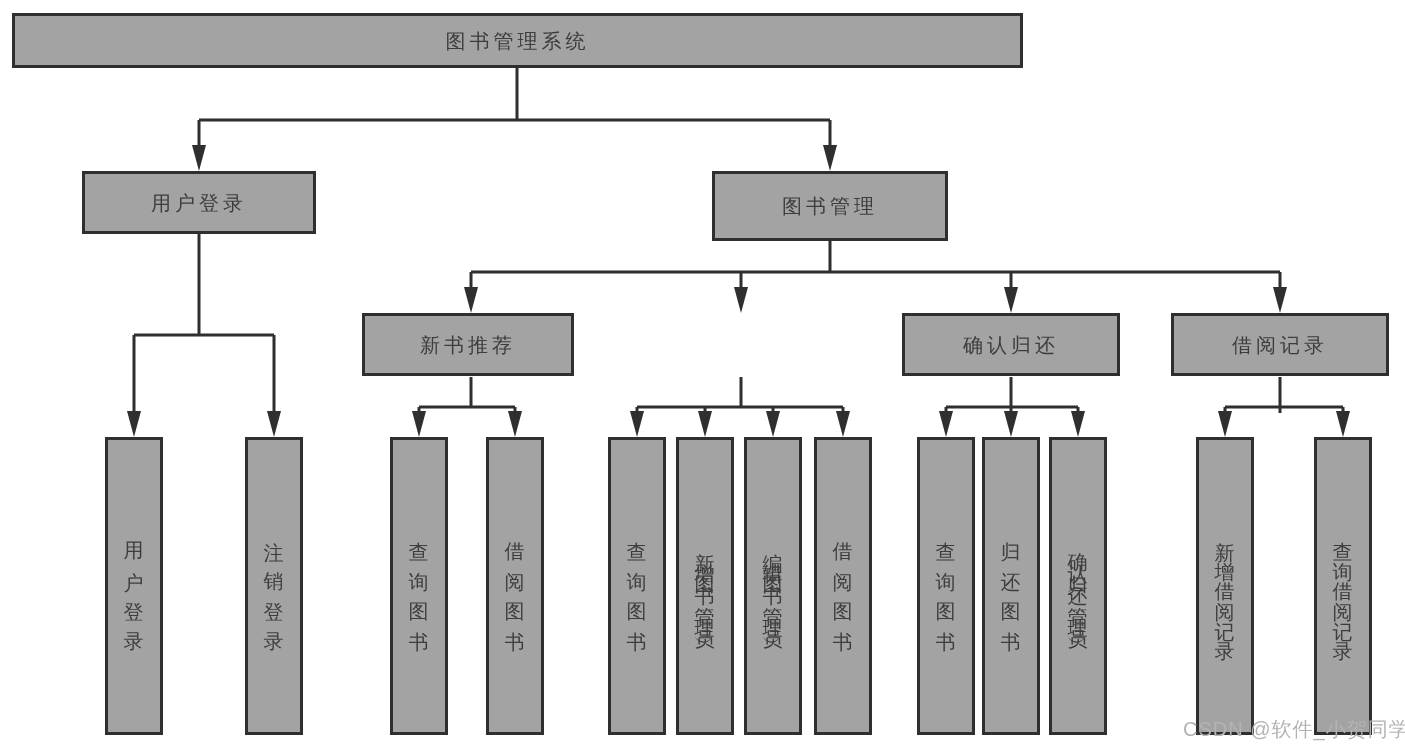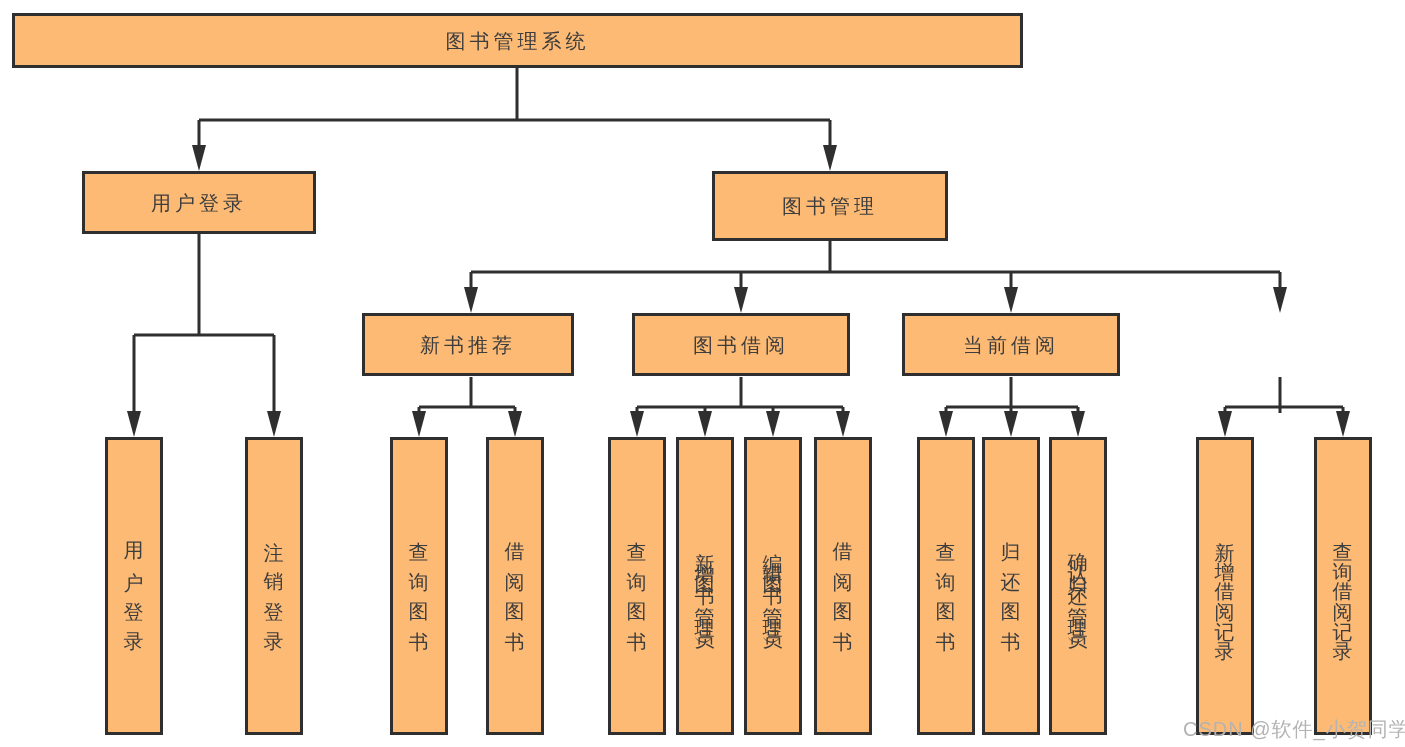--- a/index.html
+++ b/index.html
@@ -14,21 +14,21 @@
     width:1405px;height:747px;
     background:var(--bg);
     overflow:hidden;
     font-family:"Liberation Sans","DejaVu Sans",sans-serif;
   }
   #connectors{position:absolute;left:0;top:0;pointer-events:none;}
   .node{
     position:absolute;
     box-sizing:border-box;
     border:3px solid var(--line);
-    background:#fdba74;
+    background:#a3a3a3;
     display:flex;
     align-items:center;
     justify-content:center;
     color:var(--text);
     text-align:right;
   }
   .node.h .label{
     font-size:20px;
     letter-spacing:4px;
     white-space:nowrap;
@@ -86,25 +86,25 @@
   <div class="node h" style="left:82px;top:171px;width:234px;height:63px;">
     <span class="label">用户登录</span>
   </div>
   <div class="node h" style="left:712px;top:171px;width:236px;height:70px;">
     <span class="label">图书管理</span>
   </div>
 
   <div class="node h" style="left:362px;top:313px;width:212px;height:63px;">
     <span class="label">新书推荐</span>
   </div>
-  <div class="node h" style="left:632px;top:313px;width:218px;height:63px;">
-    <span class="label">图书借阅</span>
+  <div class="node h" style="left:902px;top:313px;width:218px;height:63px;">
+    <span class="label">确认归还</span>
   </div>
-  <div class="node h" style="left:902px;top:313px;width:218px;height:63px;">
-    <span class="label">当前借阅</span>
+  <div class="node h" style="left:1171px;top:313px;width:218px;height:63px;">
+    <span class="label">借阅记录</span>
   </div>
 
   <div class="node v sp4" style="left:105px;top:437px;width:58px;height:298px;">
     <span class="label">用户登录</span>
   </div>
   <div class="node v sp4" style="left:245px;top:437px;width:58px;height:298px;">
     <span class="label">注销登录</span>
   </div>
 
   <div class="node v sp4" style="left:390px;top:437px;width:58px;height:298px;">

